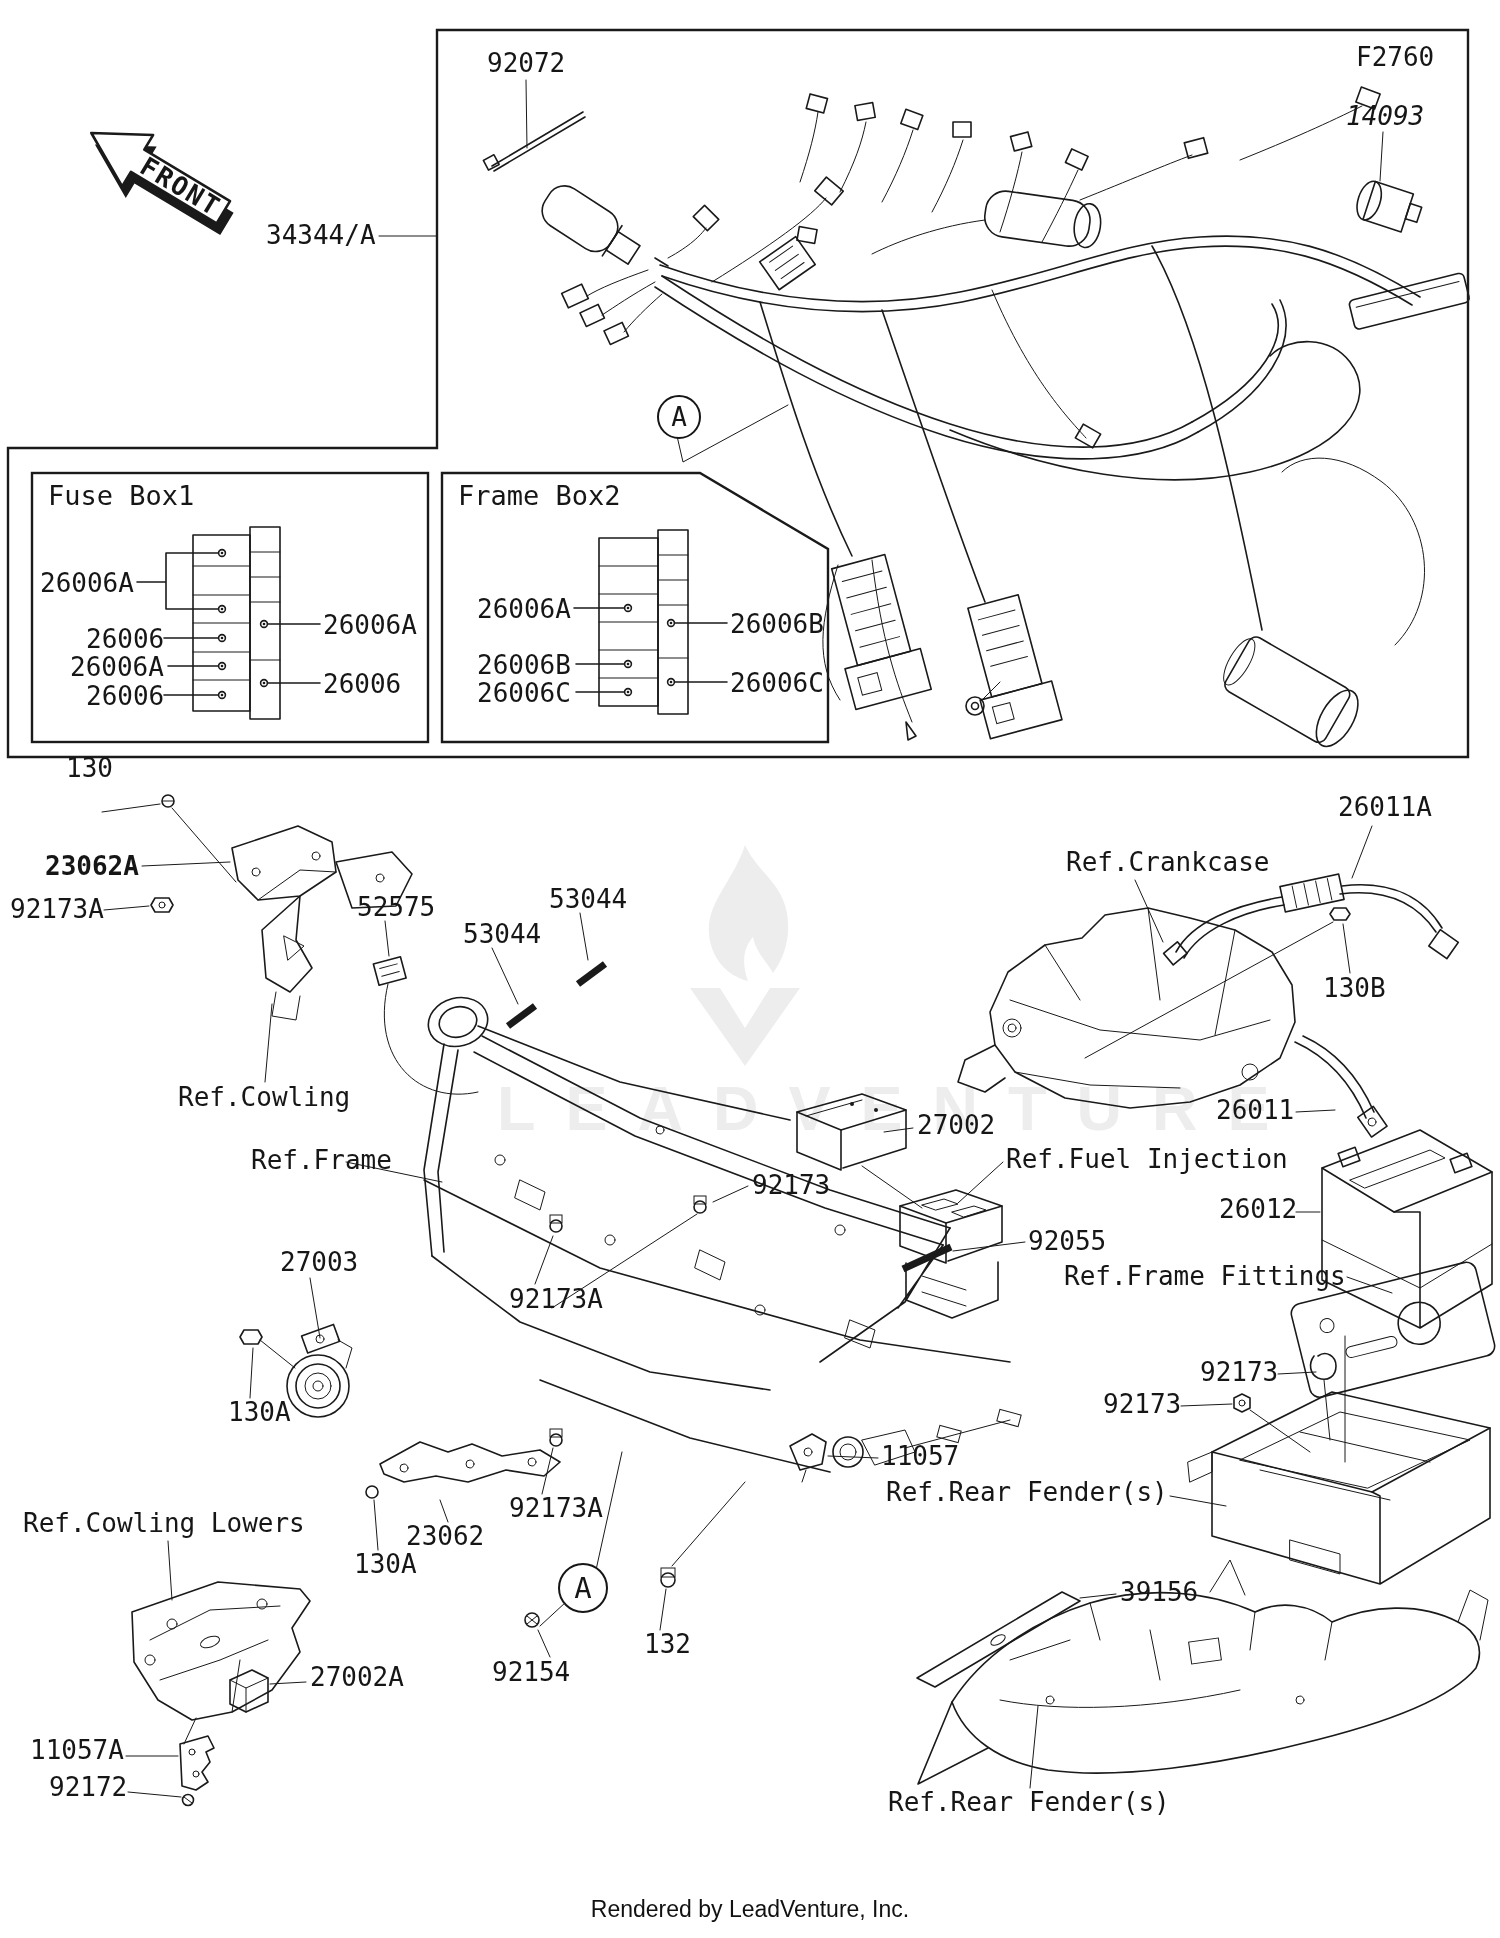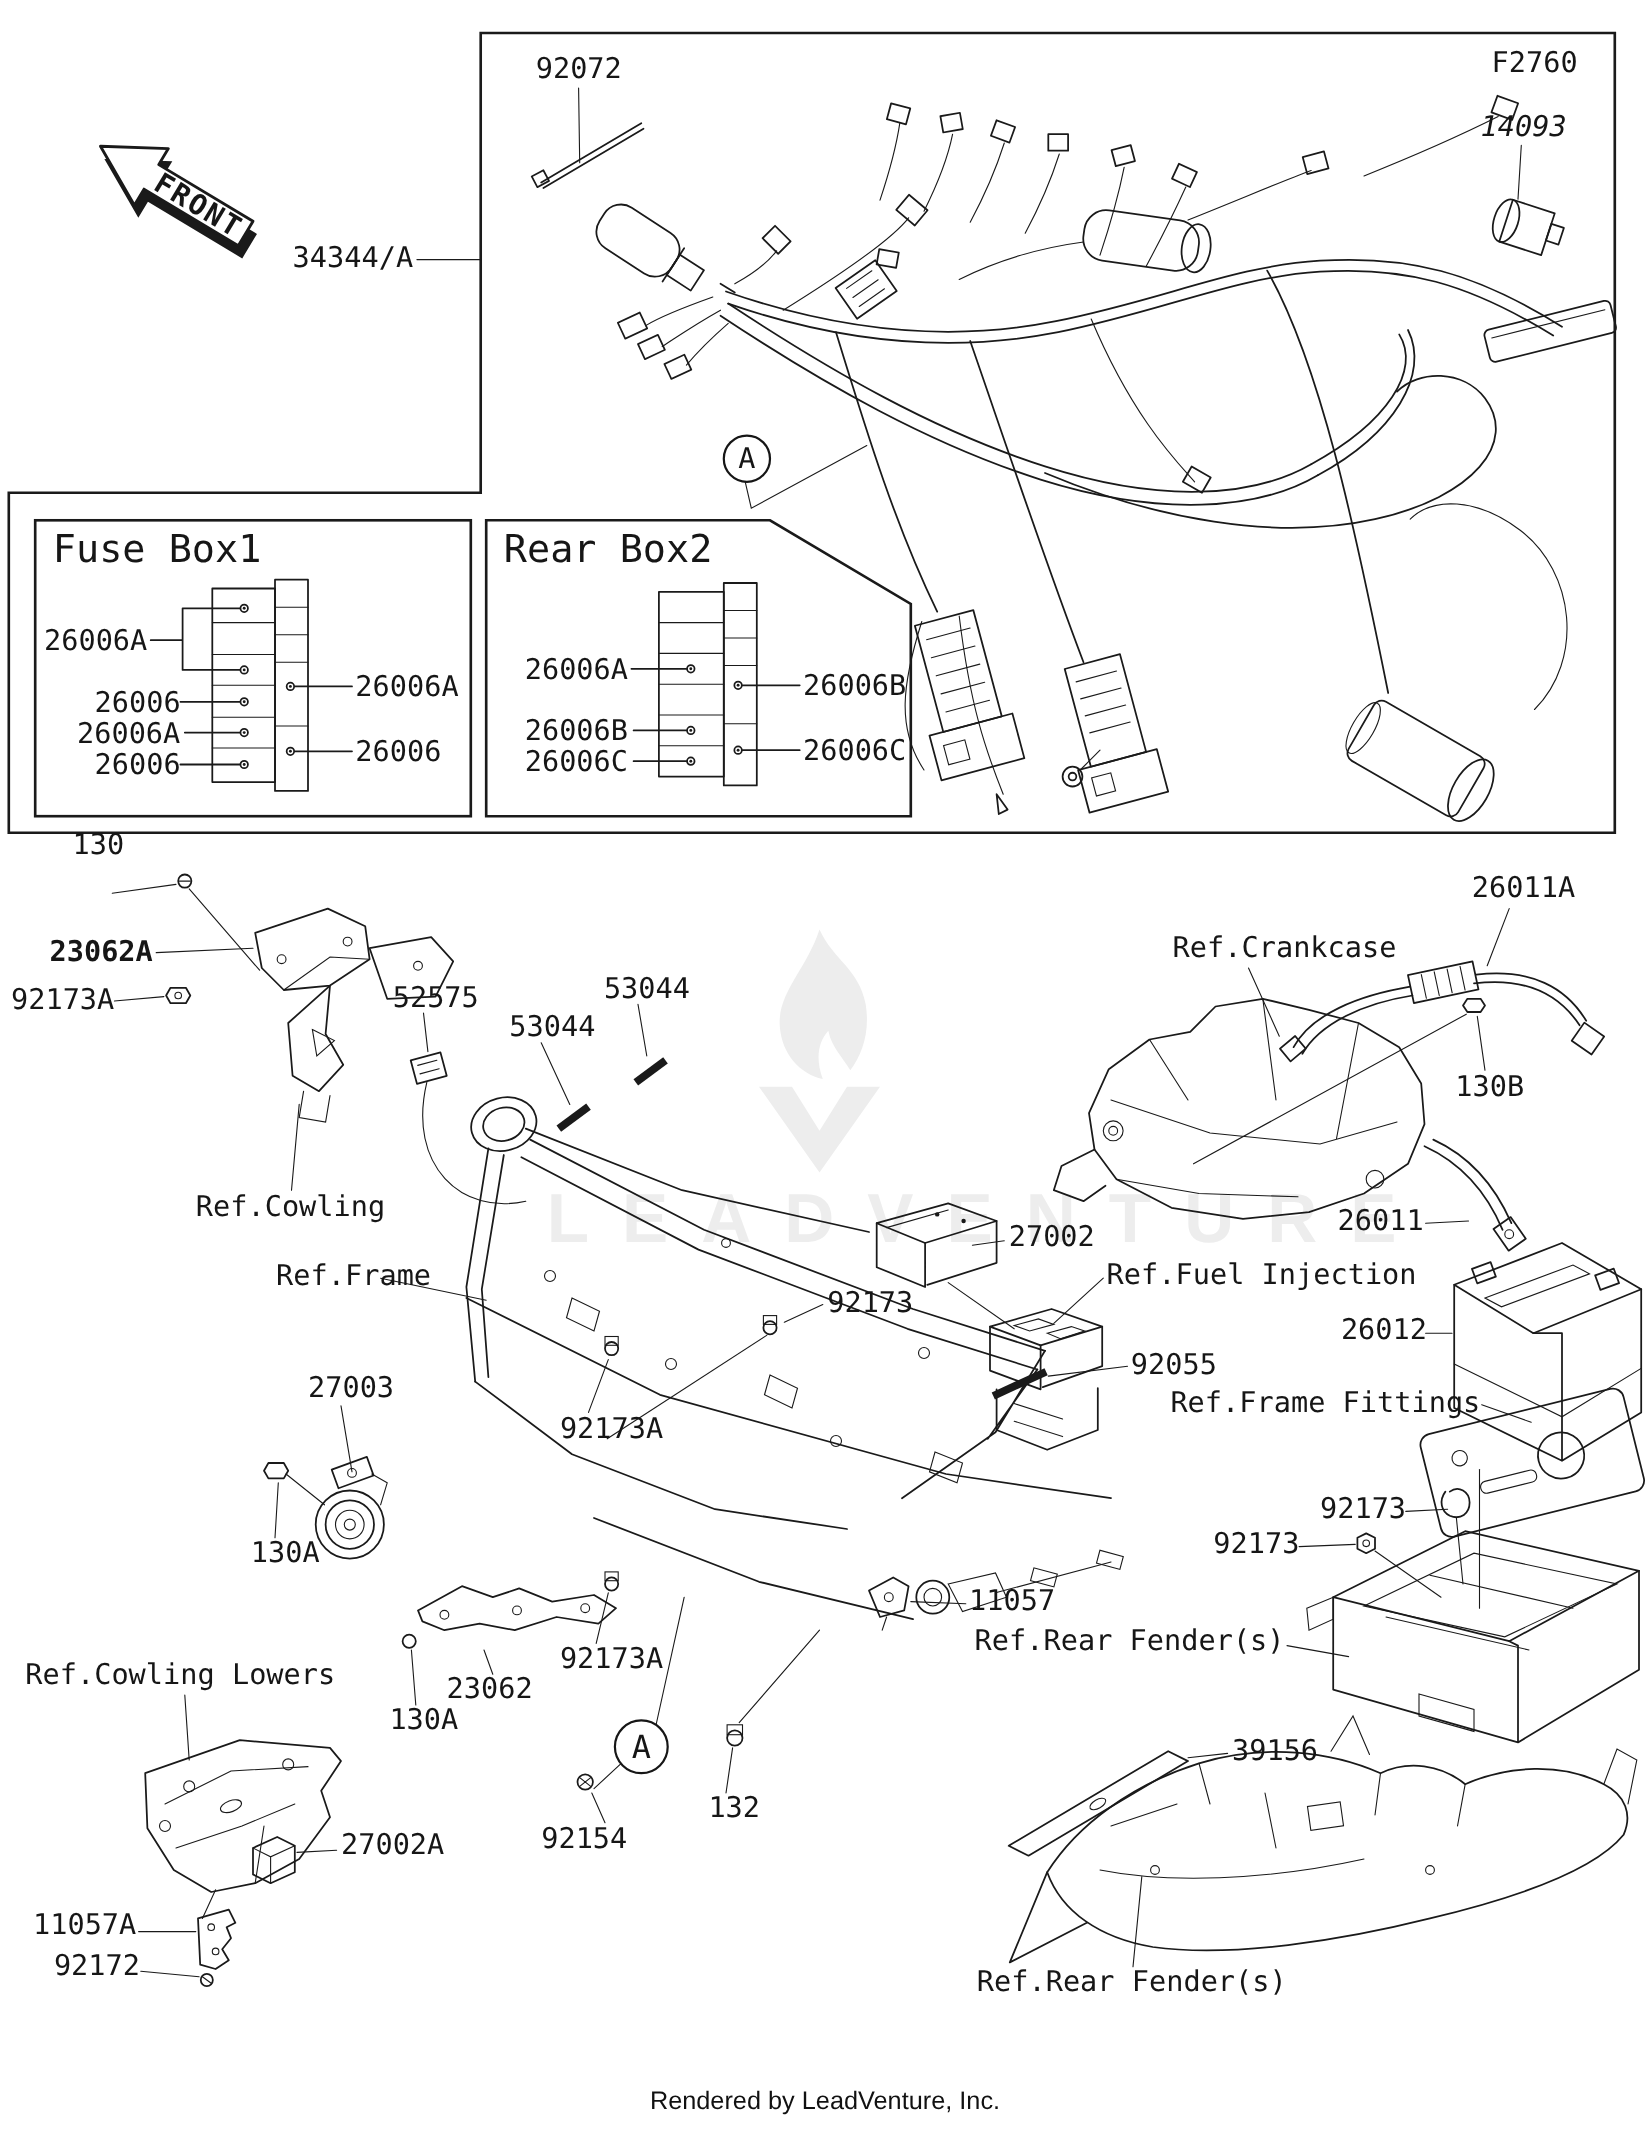--- a/index.html
+++ b/index.html
@@ -12,21 +12,21 @@
   svg.art *{vector-effect:none;}
   .ln{stroke:#1a1a1a;fill:none;stroke-width:1.6;stroke-linecap:round;stroke-linejoin:round;}
   .ln2{stroke:#1a1a1a;fill:none;stroke-width:2.4;stroke-linejoin:miter;}
   .thin{stroke:#1a1a1a;fill:none;stroke-width:1;stroke-linecap:round;}
   .fillb{fill:#1a1a1a;stroke:none;}
   .face{fill:#ffffff;stroke:#1a1a1a;stroke-width:2.6;stroke-linejoin:round;}
   .wm{fill:#ededed;stroke:none;}
   .rod{stroke:#1a1a1a;stroke-width:7;stroke-linecap:butt;}
   .lbl{position:absolute;z-index:2;font:26px/1.05 "DejaVu Sans Mono",monospace;
        color:#161616;white-space:pre;}
-  .lbl.title{font-size:35px;}
+  .lbl.title{font-size:27px;}
   .circleA{position:absolute;z-index:2;border:2.5px solid #161616;border-radius:50%;
            background:#fff;display:flex;align-items:center;justify-content:center;
            font:26px "DejaVu Sans Mono",monospace;color:#161616;}
   #sectionA-top{left:657px;top:395px;width:40px;height:40px;}
   #sectionA-bottom{left:558px;top:1563px;width:46px;height:46px;font-size:29px;}
   .footer{position:absolute;z-index:2;left:0;width:1500px;top:1896px;text-align:center;
           font:23px "Liberation Sans",sans-serif;color:#111;}
   #figcode{left:1356px;top:44px;}
   #mainpart{left:266px;top:222px;}
   #fb1title{left:48px;top:482px;}
@@ -455,21 +455,21 @@
     <path d="M128,1792 L181,1797"></path>
     <path d="M1030,1788 L1038,1706"></path>
     <path d="M596,1570 L622,1452"></path>
     <path d="M566,1602 L540,1626"></path>
   </g>
 </svg>
 
 <div class="lbl" id="figcode">F2760</div>
 <div class="lbl" id="mainpart">34344/A</div>
 <div class="lbl title" id="fb1title">Fuse Box1</div>
-<div class="lbl title" id="fb2title">Rear Box2</div>
+<div class="lbl title" id="fb2title">Frame Box2</div>
 <div class="circleA" id="sectionA-top">A</div>
 <div class="circleA" id="sectionA-bottom">A</div>
 <div id="labels-layer">
     <div class="lbl" style="left: 487px; top: 50px;">92072</div>
     <div class="lbl" style="left: 1346px; top: 103px; font-style: italic;">14093</div>
     <div class="lbl" style="left: 66px; top: 755px;">130</div>
     <div class="lbl" style="left: 45px; top: 853px; font-weight: bold;">23062A</div>
     <div class="lbl" style="left: 10px; top: 896px;">92173A</div>
     <div class="lbl" style="left: 357px; top: 894px;">52575</div>
     <div class="lbl" style="left: 463px; top: 921px;">53044</div>

